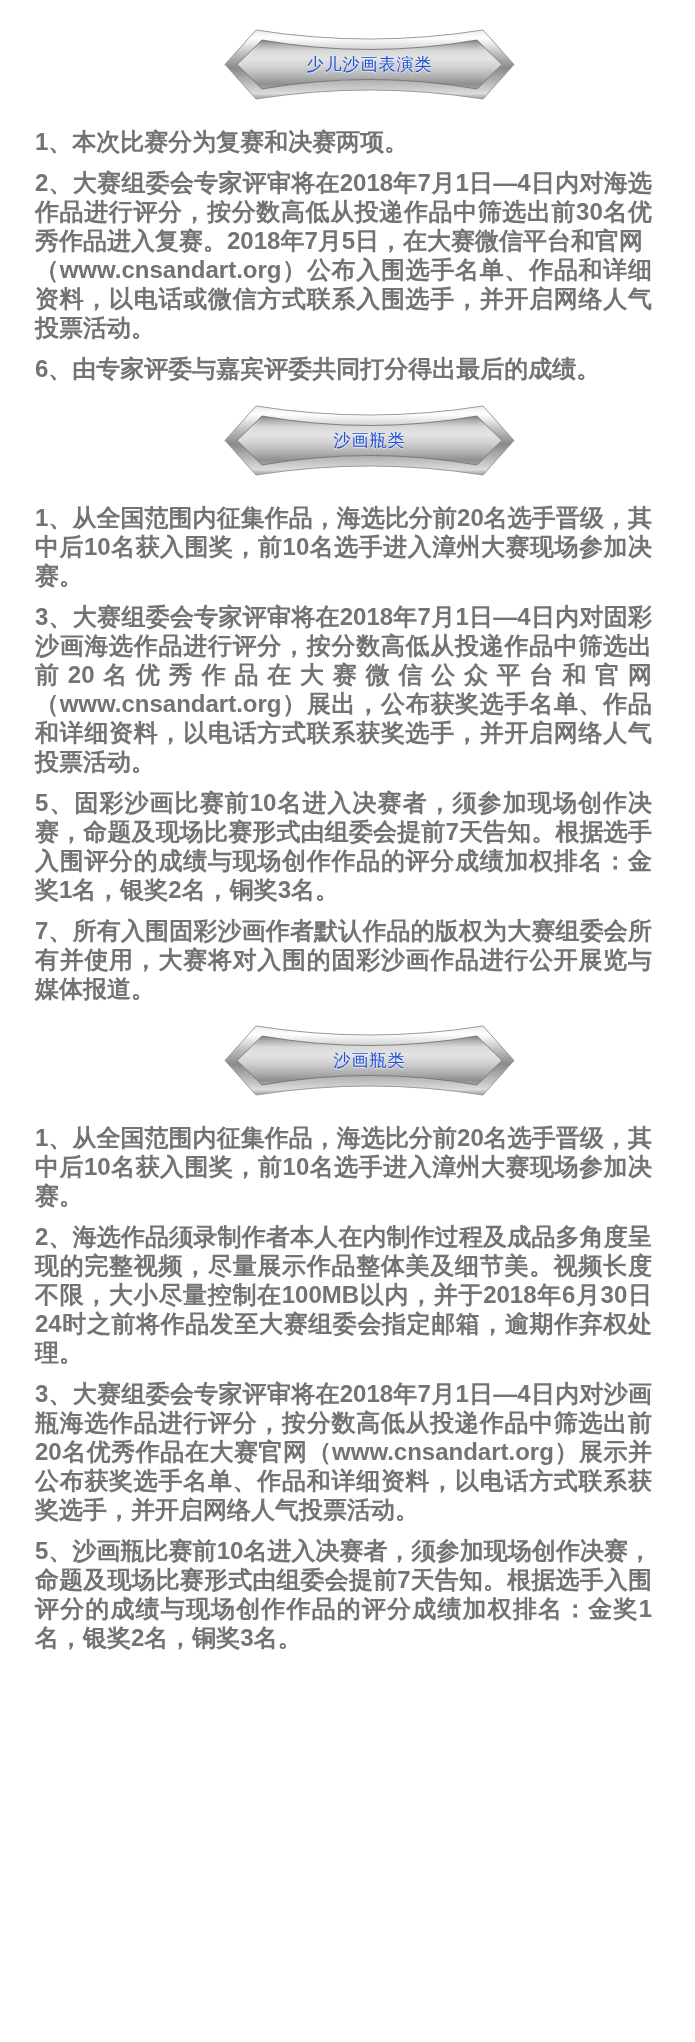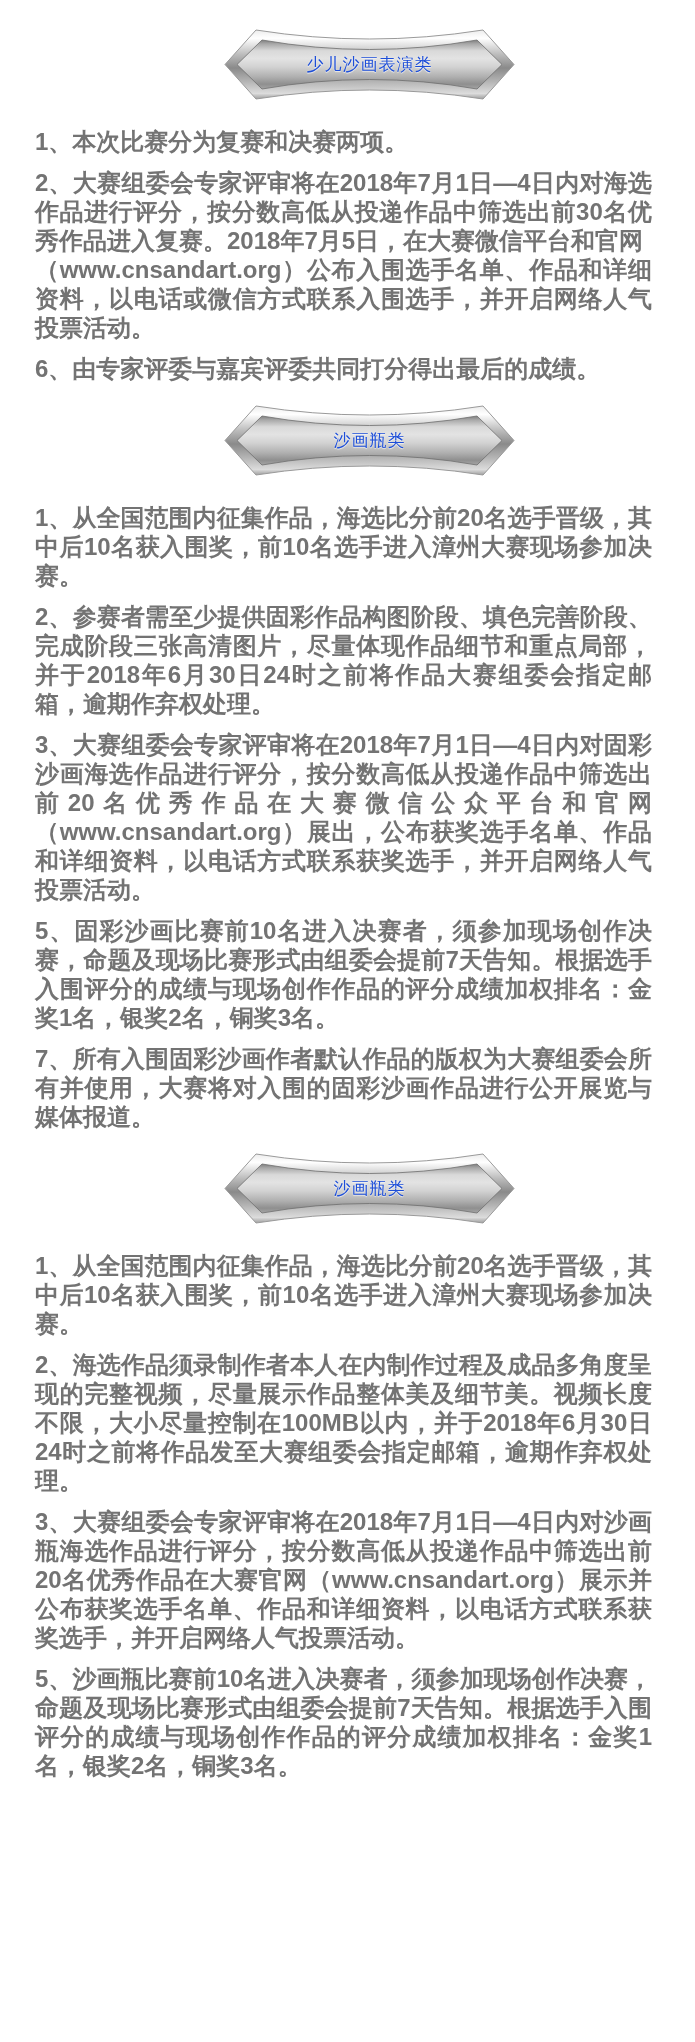--- a/index.html
+++ b/index.html
@@ -110,21 +110,20 @@
   <section>
     <div class="banner">
       <svg viewBox="0 0 293 91" preserveAspectRatio="none">
         <path d="M 2,45.5 L 33,11 Q 146.5,29 260,11 L 291,45.5 L 260,80 Q 146.5,62 33,80 Z" fill="url(#frameG)" stroke="#9a9a9a" stroke-width="1"></path>
         <path d="M 14,45.5 L 39,21 Q 146.5,40 254,21 L 279,45.5 L 254,70 Q 146.5,51 39,70 Z" fill="url(#panelG)" stroke="#6f6f6f" stroke-width="0.8"></path>
       </svg>
       <div class="banner-label">沙画瓶类</div>
     </div>
     <div class="rules">
       <p>1、从全国范围内征集作品，海选比分前20名选手晋级，其中后10名获入围奖，前10名选手进入漳州大赛现场参加决赛。</p>
-      <p>2、参赛者需至少提供固彩作品构图阶段、填色完善阶段、完成阶段三张高清图片，尽量体现作品细节和重点局部，并于2018年6月30日24时之前将作品大赛组委会指定邮箱，逾期作弃权处理。</p>
       <p>3、大赛组委会专家评审将在2018年7月1日—4日内对固彩沙画海选作品进行评分，按分数高低从投递作品中筛选出前20名优秀作品在大赛微信公众平台和官网（www.cnsandart.org）展出，公布获奖选手名单、作品和详细资料，以电话方式联系获奖选手，并开启网络人气投票活动。</p>
       <p>5、固彩沙画比赛前10名进入决赛者，须参加现场创作决赛，命题及现场比赛形式由组委会提前7天告知。根据选手入围评分的成绩与现场创作作品的评分成绩加权排名：金奖1名，银奖2名，铜奖3名。</p>
       <p>7、所有入围固彩沙画作者默认作品的版权为大赛组委会所有并使用，大赛将对入围的固彩沙画作品进行公开展览与媒体报道。</p>
     </div>
   </section>
 
   <section>
     <div class="banner">
       <svg viewBox="0 0 293 91" preserveAspectRatio="none">
         <path d="M 2,45.5 L 33,11 Q 146.5,29 260,11 L 291,45.5 L 260,80 Q 146.5,62 33,80 Z" fill="url(#frameG)" stroke="#9a9a9a" stroke-width="1"></path>

